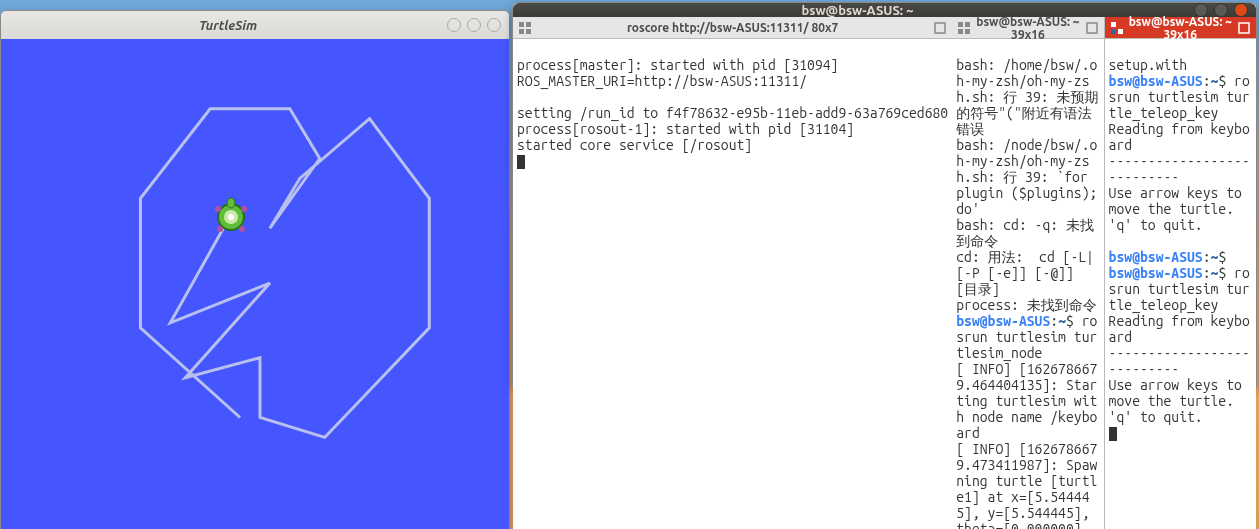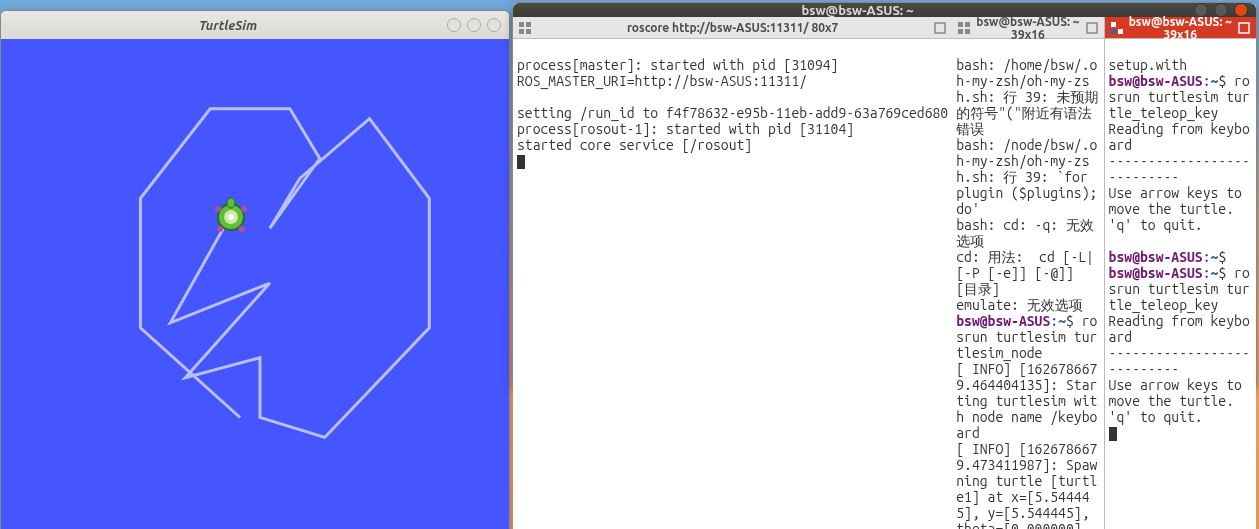--- a/index.html
+++ b/index.html
@@ -101,21 +101,21 @@
       padding: 2px 4px;
       background: #fff;
       color: #333;
       white-space: pre-wrap;
       word-break: break-all;
       overflow: hidden;
     }
     .row { display: flex; flex-direction: row; }
     .col { display: flex; flex-direction: column; }
     .grow { flex: 1; }
-    .green { color: #701a75; font-weight: bold; }
+    .green { color: #3b82f6; font-weight: bold; }
     .blue { color: #3465a4; font-weight: bold; }
     .cursor {
       display: inline-block;
       width: 8px; height: 14px;
       background: #333;
       vertical-align: text-bottom;
     }
     .split-v { border-right: 1px solid #bbb; }
     .split-h { border-bottom: 1px solid #bbb; }
   </style>
@@ -201,23 +201,23 @@
           <span class="grow" style="text-align:center">bsw@bsw-ASUS: ~ 39x16</span>
           <span class="icon-sq">
             <svg viewBox="0 0 12 12">
                 <rect x="1" y="1" width="10" height="10" fill="none" stroke="#888" stroke-width="1.5"></rect>
               </svg>
           </span>
         </div>
         <div class="term grow">
 <span>bash: /home/bsw/.oh-my-zsh/oh-my-zsh.sh: 行 39: 未预期的符号"("附近有语法错误</span>
 <span>bash: /node/bsw/.oh-my-zsh/oh-my-zsh.sh: 行 39: `for plugin ($plugins); do'</span>
-<span>bash: cd: -q: 无效选项</span>
+<span>bash: cd: -q: 未找到命令</span>
 <span>cd: 用法:  cd [-L|[-P [-e]] [-@]] [目录]</span>
-<span>emulate: 无效选项</span>
+<span>process: 未找到命令</span>
 <span class="green">bsw@bsw-ASUS</span><span>:</span><span class="blue">~</span><span>$ </span><span>rosrun turtlesim turtlesim_node</span>
 <span>[ INFO] [1626786679.464404135]: Starting turtlesim with node name /keyboard</span>
 <span>[ INFO] [1626786679.473411987]: Spawning turtle [turtle1] at x=[5.544445], y=[5.544445], theta=[0.000000]</span>
 <span class="cursor"></span></div>
       </div>
 
       <div class="col grow" style="width:50%">
         <div class="pane-tabbar active">
           <span class="icon-sq">
             <svg viewBox="0 0 12 12">

